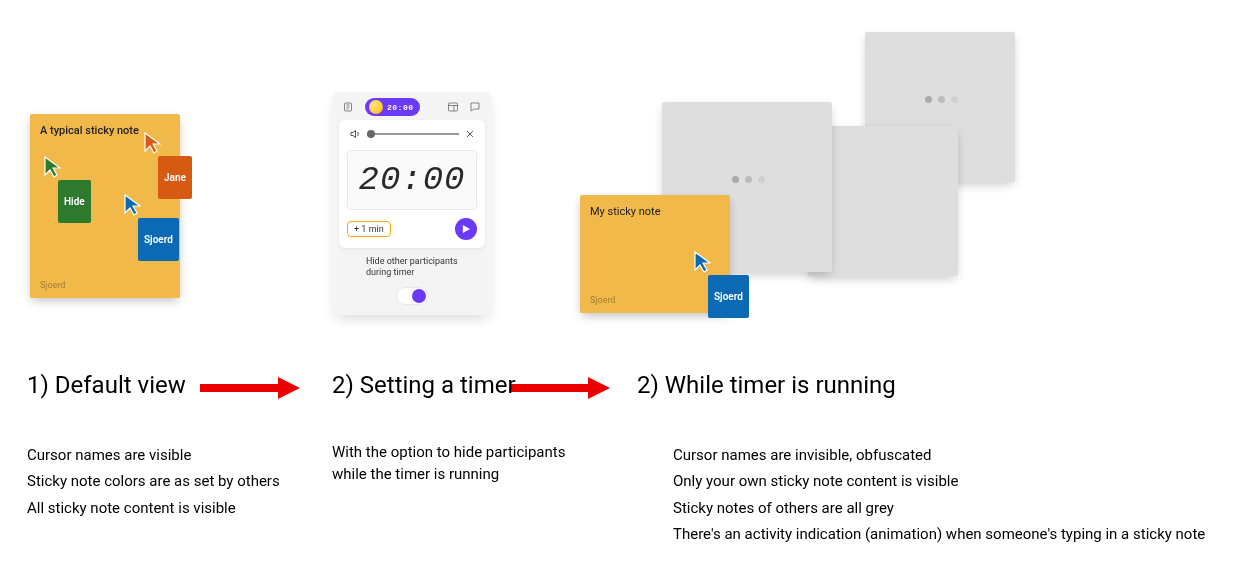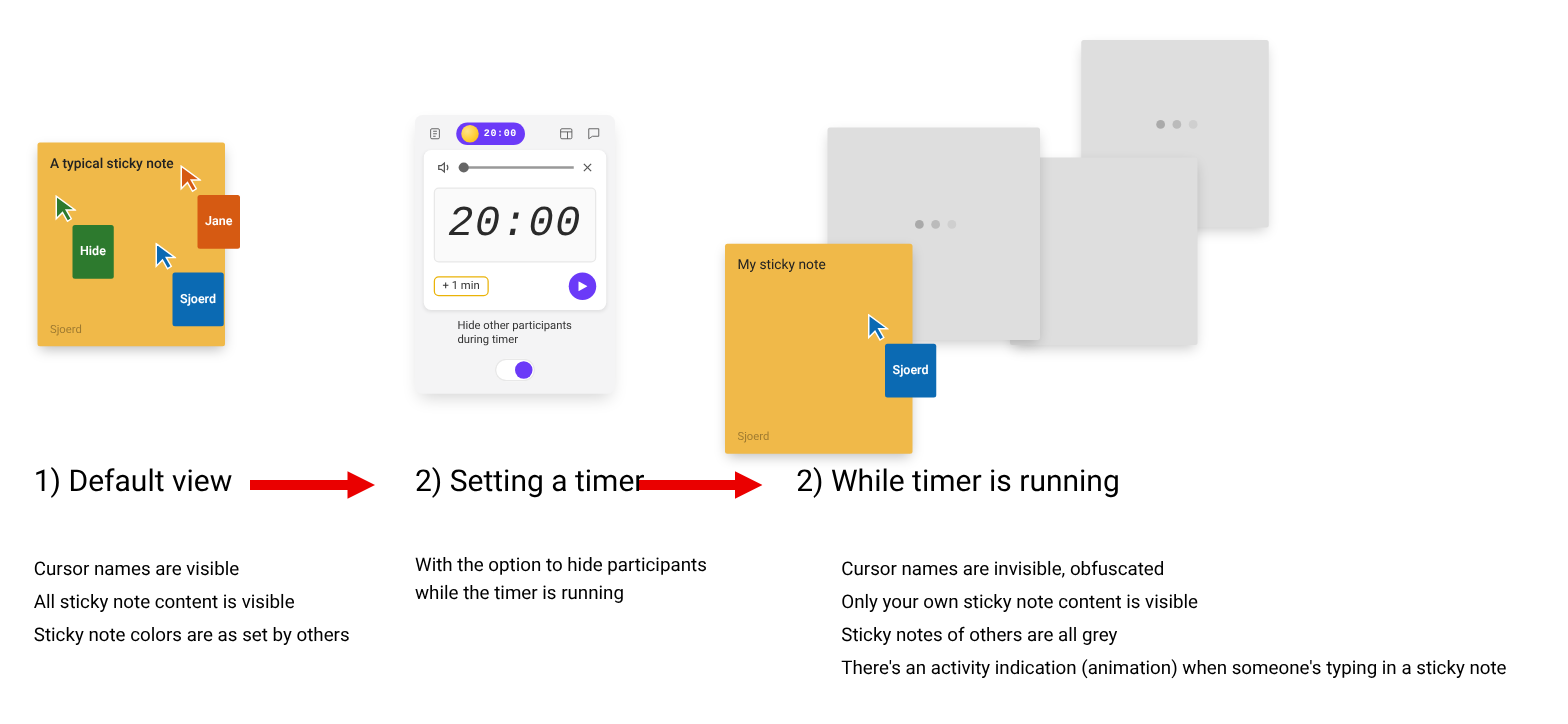--- a/index.html
+++ b/index.html
@@ -14,21 +14,21 @@
     overflow: hidden;
     color: #000;
   }
 
   
   .sticky1 {
     position: absolute;
     left: 30px;
     top: 114px;
     width: 150px;
-    height: 163px;
+    height: 184px;
     background: #f0b949;
     box-shadow: 0 4px 10px -2px rgba(0,0,0,0.28);
     padding: 10px 10px 6px 10px;
     border-radius: 2px;
   }
   .sticky1 .title {
     font-size: 11px;
     font-weight: 500;
     color: #222;
   }
@@ -170,21 +170,21 @@
   }
   .dots span { width: 7px; height: 7px; background: #bbb; border-radius: 50%; }
   .dots span:nth-child(1){ background:#aaa; }
   .dots span:nth-child(3){ background:#cfcfcf; }
   .grey-cursor svg path { fill:#e6e6e6; stroke:#777; }
   .mynote {
     position: absolute;
     left: 0px;
     top: 163px;
     width: 150px;
-    height: 168px;
+    height: 118px;
     background: #f0b949;
     border-radius: 2px;
     box-shadow: 0 4px 10px -2px rgba(0,0,0,0.28);
     padding: 10px;
     z-index: 5;
   }
   .mynote .title { font-size: 11px; color: #222; }
   .mynote .author {
     position: absolute; left: 10px; bottom: 8px;
     font-size: 9px; color: rgba(0,0,0,0.35);
@@ -347,22 +347,22 @@
   <line x1="0" y1="13" x2="80" y2="13" stroke="#ea0000" stroke-width="8"></line>
   <polygon points="78,2 100,13 78,24" fill="#ea0000"></polygon>
 </svg>
 
 <div class="heading" style="left:27px; top:371px;">1) Default view</div>
 <div class="heading" style="left:332px; top:371px;">2) Setting a timer</div>
 <div class="heading" style="left:637px; top:371px;">2) While timer is running</div>
 
 <div class="caption" style="left:27px; top:442px;">
   <div>Cursor names are visible</div>
+  <div>Sticky note colors are as set by others</div>
   <div>All sticky note content is visible</div>
-  <div>Sticky note colors are as set by others</div>
 </div>
 <div class="caption" style="left:332px; top:442px; max-width:240px; line-height:1.45;">With the option to hide participants while the timer is running</div>
 <div class="caption" style="left:673px; top:442px;">
   <div>Cursor names are invisible, obfuscated</div>
   <div>Only your own sticky note content is visible</div>
   <div>Sticky notes of others are all grey</div>
   <div>There's an activity indication (animation) when someone's typing in a sticky note</div>
 </div>
 
 </body></html>

